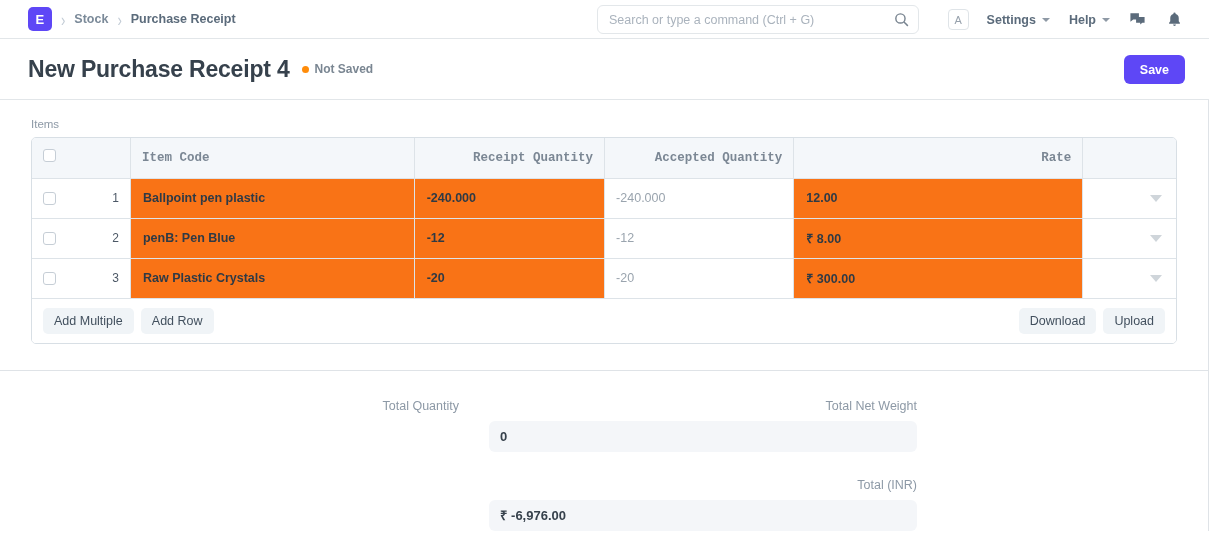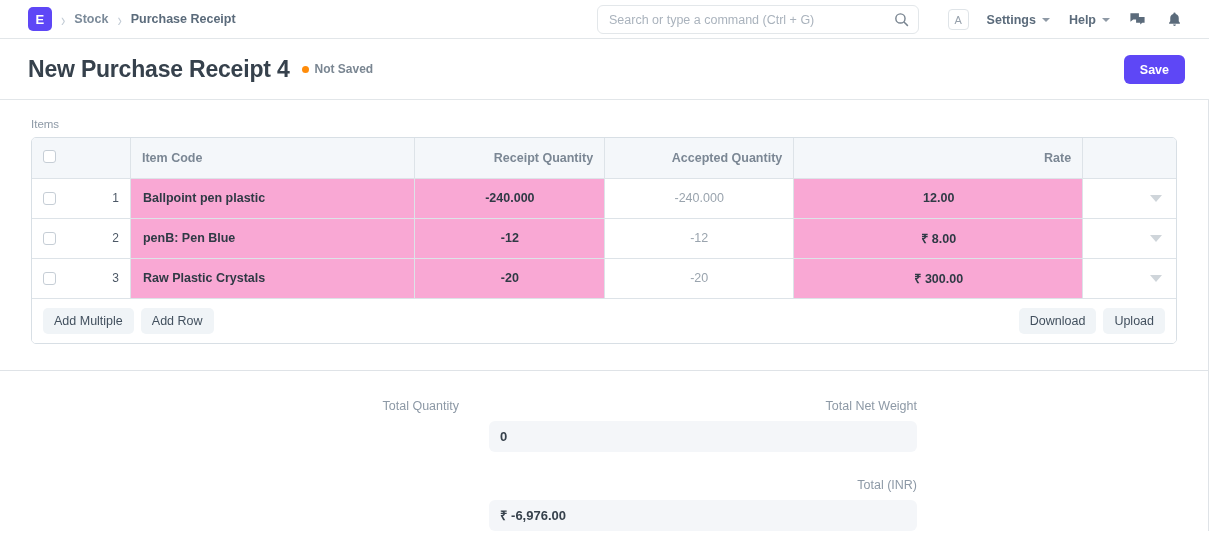--- a/index.html
+++ b/index.html
@@ -151,20 +151,21 @@
     font-size: 12.5px;
     padding: 0 11px;
     vertical-align: middle;
   }
   .grid-table tr th:last-child, .grid-table tr td:last-child { border-right: none; }
   .grid-table thead th {
     background: #f4f7fa;
     color: #7b8794;
     font-weight: bold;
     text-align: left;
+    font-family: Liberation Mono, monospace;
   }
   .grid-table thead th.num { text-align: right; }
   .col-check { width: 76px; }
   .col-item  { width: 219px; }
   .col-recv  { width: 147px; }
   .col-acc   { width: 146px; }
   .col-rate  { width: 223px; }
   .col-drop  { width: 72px; }
 
   .cell-check { padding: 0 9px 0 12px; }
@@ -172,23 +173,23 @@
   .cb {
     width: 13px; height: 13px;
     border: 1px solid #c6ced6;
     border-radius: 3px;
     background: #fff;
     display: inline-block;
     cursor: pointer;
   }
   .rownum { font-size: 12px; color: #4c5866; }
 
-  td.editable { background: #f9a8d4; font-weight: bold; color: #2f3a45; padding-left: 12px; }
+  td.editable { background: #f97316; font-weight: bold; color: #2f3a45; padding-left: 12px; }
   td.readonly { background: #ffffff; color: #9aa4ae; }
-  td.num { text-align: center; }
+  td.num { text-align: left; }
   td.drop { background: #fff; text-align: right; padding-right: 14px; }
   .tri {
     display: inline-block;
     width: 0; height: 0;
     border-left: 6px solid transparent;
     border-right: 6px solid transparent;
     border-top: 7px solid #cfd5da;
     cursor: pointer;
   }
   .grid-table tbody tr:last-child td { border-bottom: 1px solid #dde3e8; }

